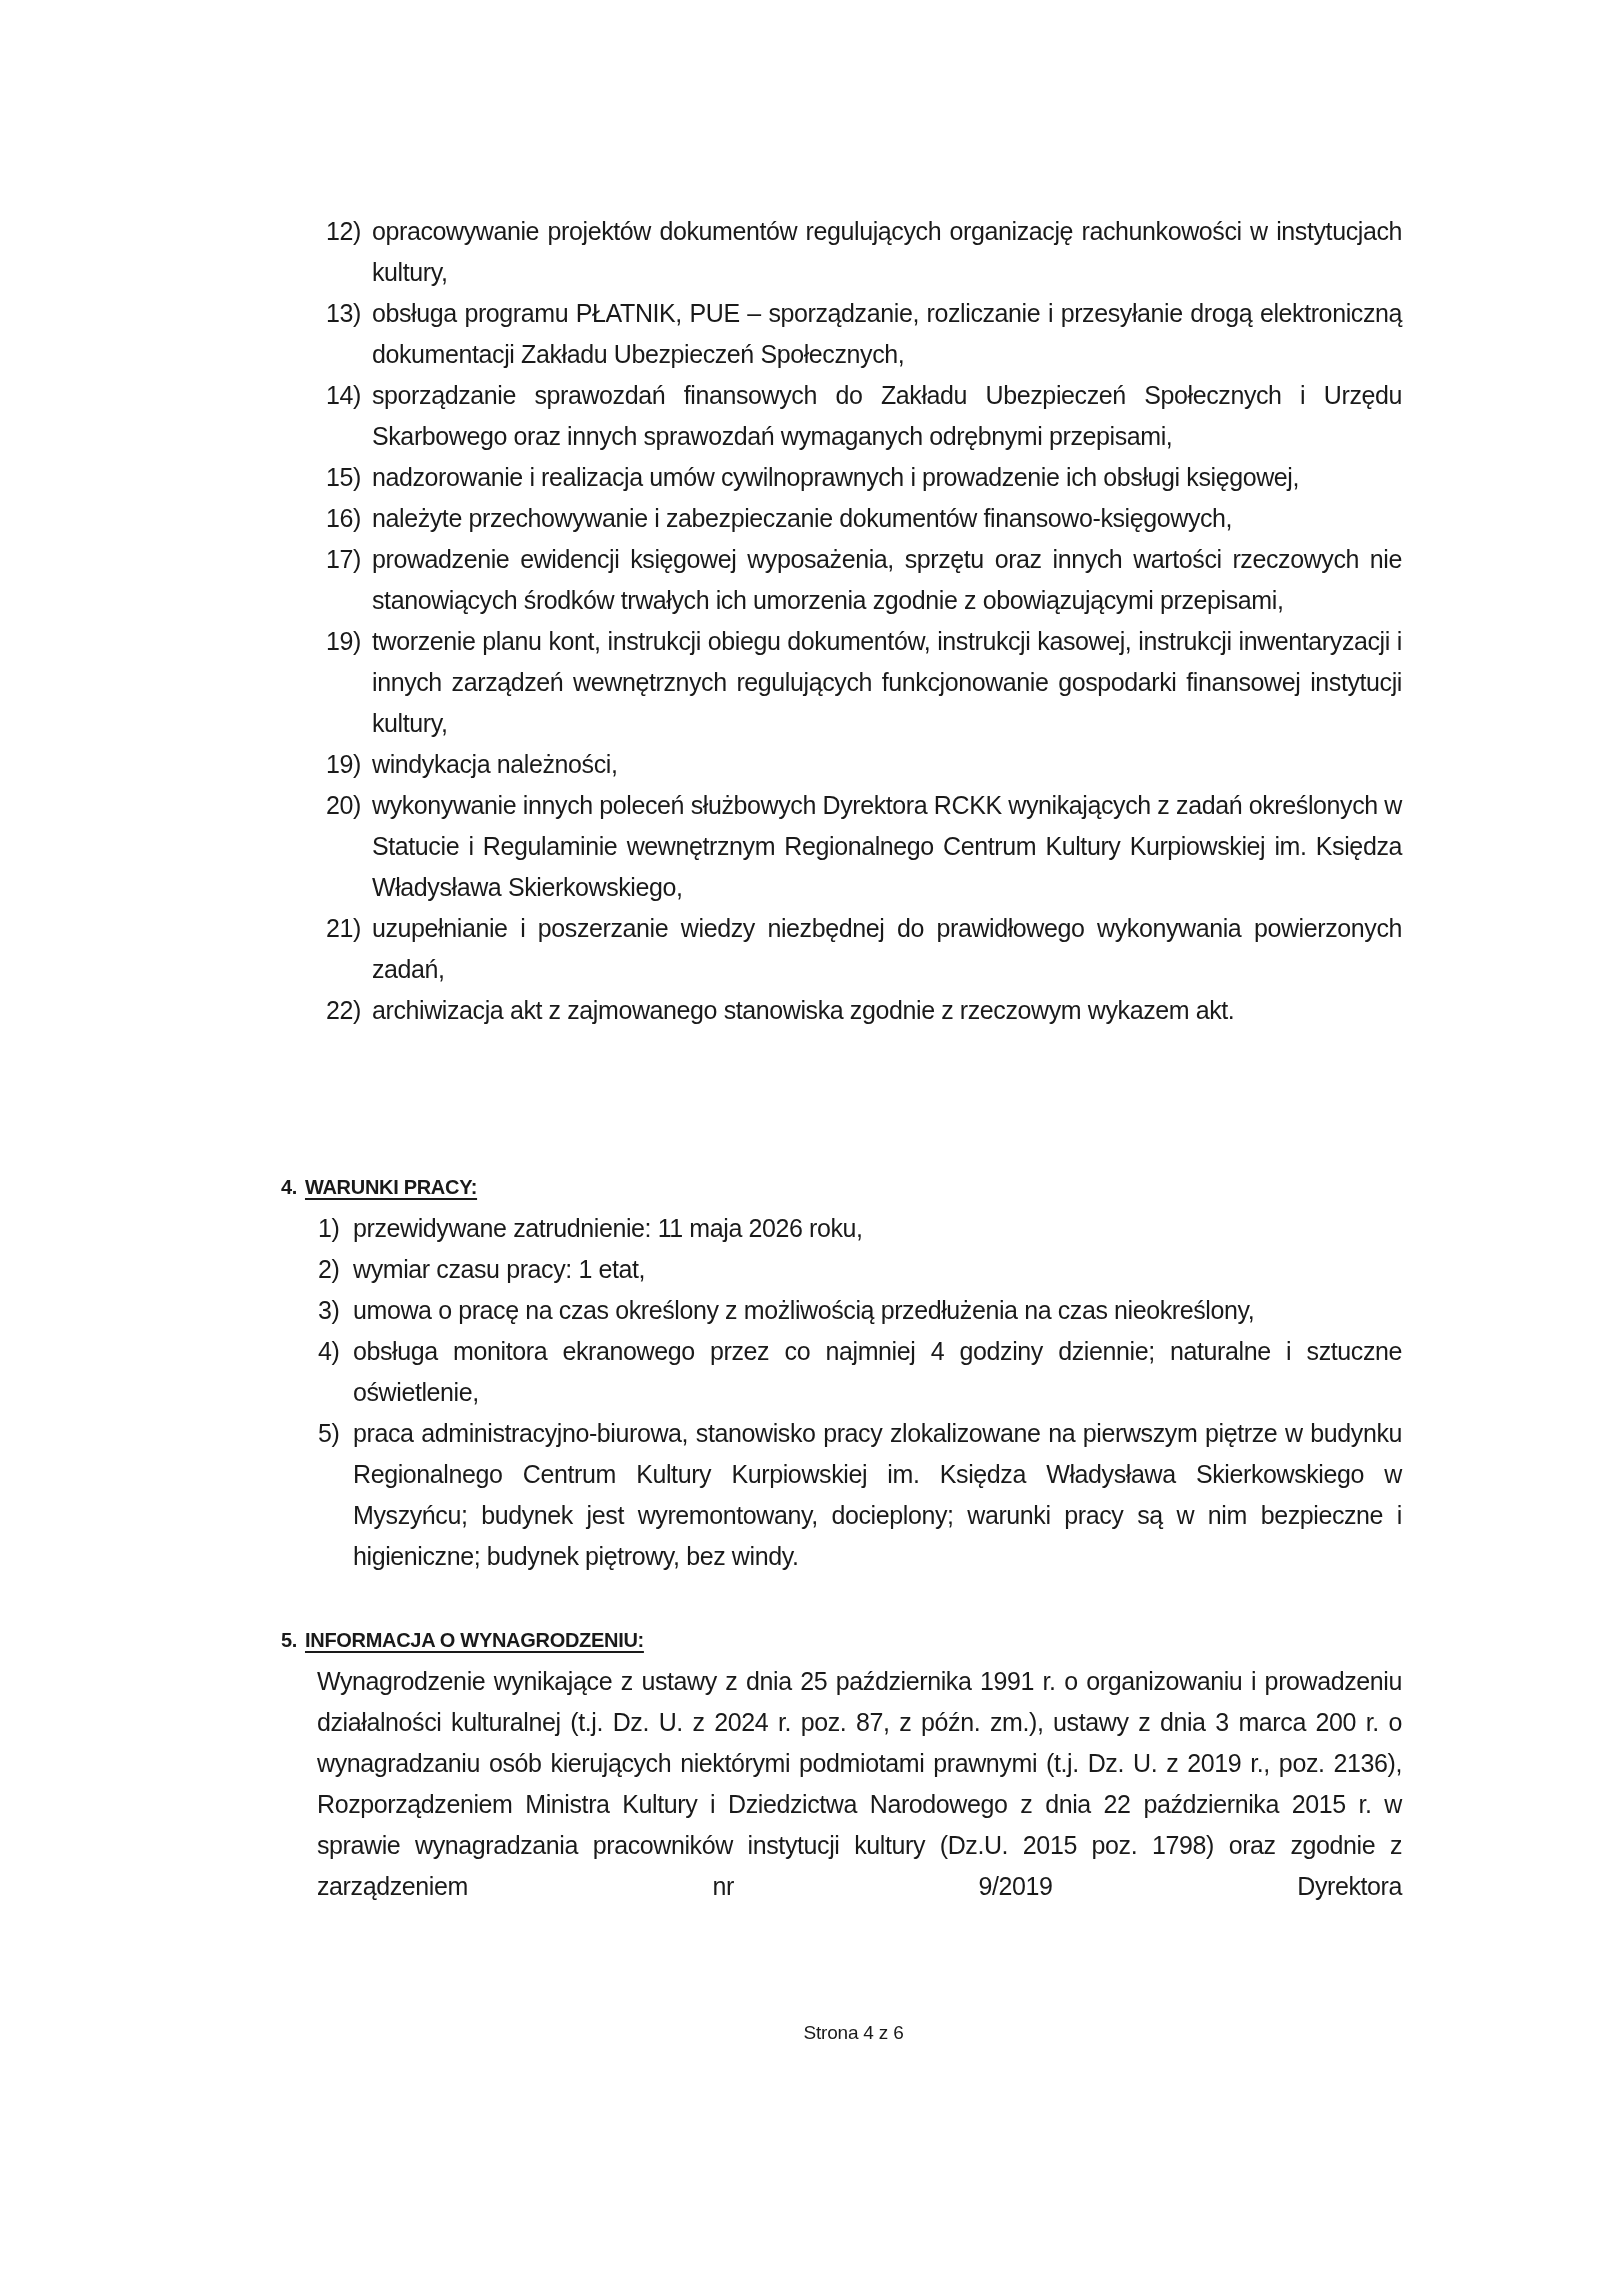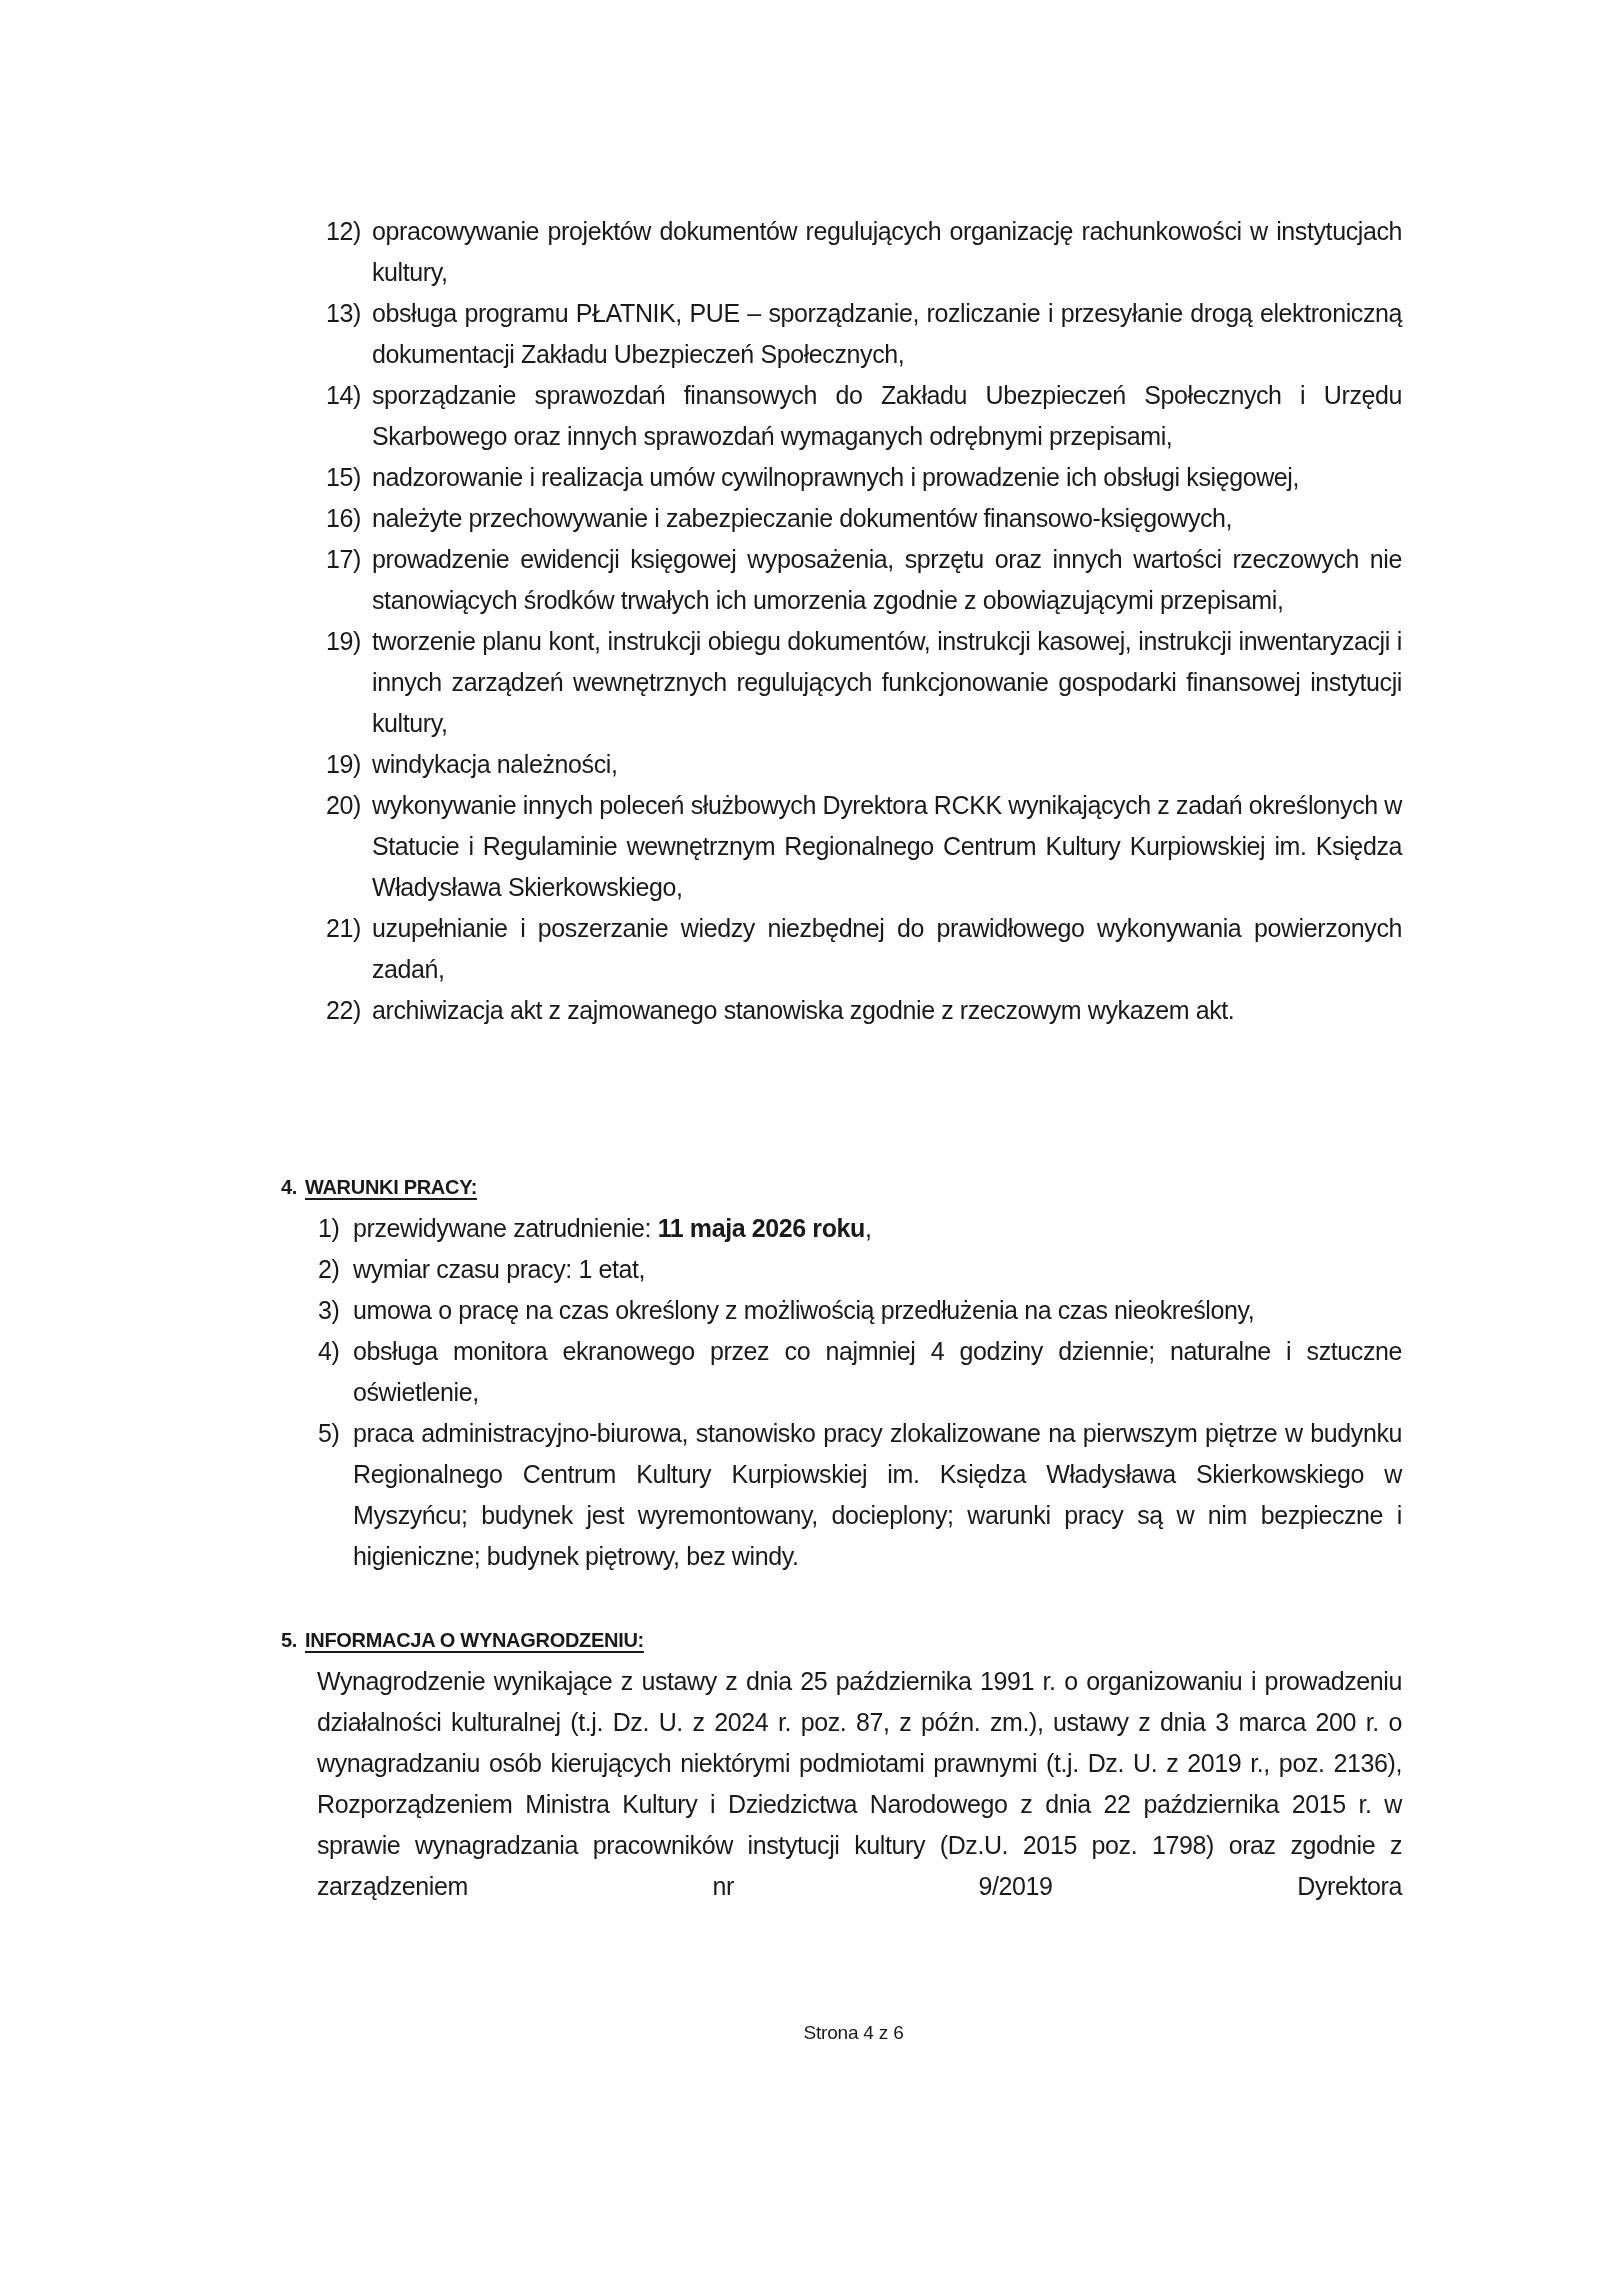--- a/index.html
+++ b/index.html
@@ -10,21 +10,21 @@
   .list1 { left: 326px; width: 1076px; top: 211px; }
   .item { position: relative; padding-left: 46px; text-align: justify; text-align-last: left; }
   .item .num { position: absolute; left: 0; top: 0; }
   .sec-head { position: absolute; left: 281px; font-size: 20px; font-weight: bold; line-height: 41px; letter-spacing: -0.3px; text-align: center; }
   .sec-head .hnum { margin-right: 7.9px; }
   .sec-head .htext { text-decoration: underline; text-decoration-thickness: 2px; text-underline-offset: 3.9px; }
   .list2 { left: 318px; width: 1084px; top: 1208px; }
   .list2 .item { padding-left: 35px; }
   .para { left: 317px; width: 1085px; top: 1661px; text-align: justify; text-align-last: justify; }
   .footer { position: absolute; top: 2022px; left: 0; width: 1623px; text-align: center; font-size: 19px; letter-spacing: -0.2px; padding-left: 42px; }
-  b { font-weight: bold; }
+  b { font-weight: normal; }
 </style>
 </head>
 <body>
 
 <div class="page">
 
   <div class="block list1">
     <div class="item"><span class="num">12)</span><span>opracowywanie projektów dokumentów regulujących organizację rachunkowości w instytucjach kultury,</span></div>
     <div class="item"><span class="num">13)</span><span>obsługa programu PŁATNIK, PUE – sporządzanie, rozliczanie i przesyłanie drogą elektroniczną dokumentacji Zakładu Ubezpieczeń Społecznych,</span></div>
     <div class="item"><span class="num">14)</span><span>sporządzanie sprawozdań finansowych do Zakładu Ubezpieczeń Społecznych i Urzędu Skarbowego oraz innych sprawozdań wymaganych odrębnymi przepisami,</span></div>

